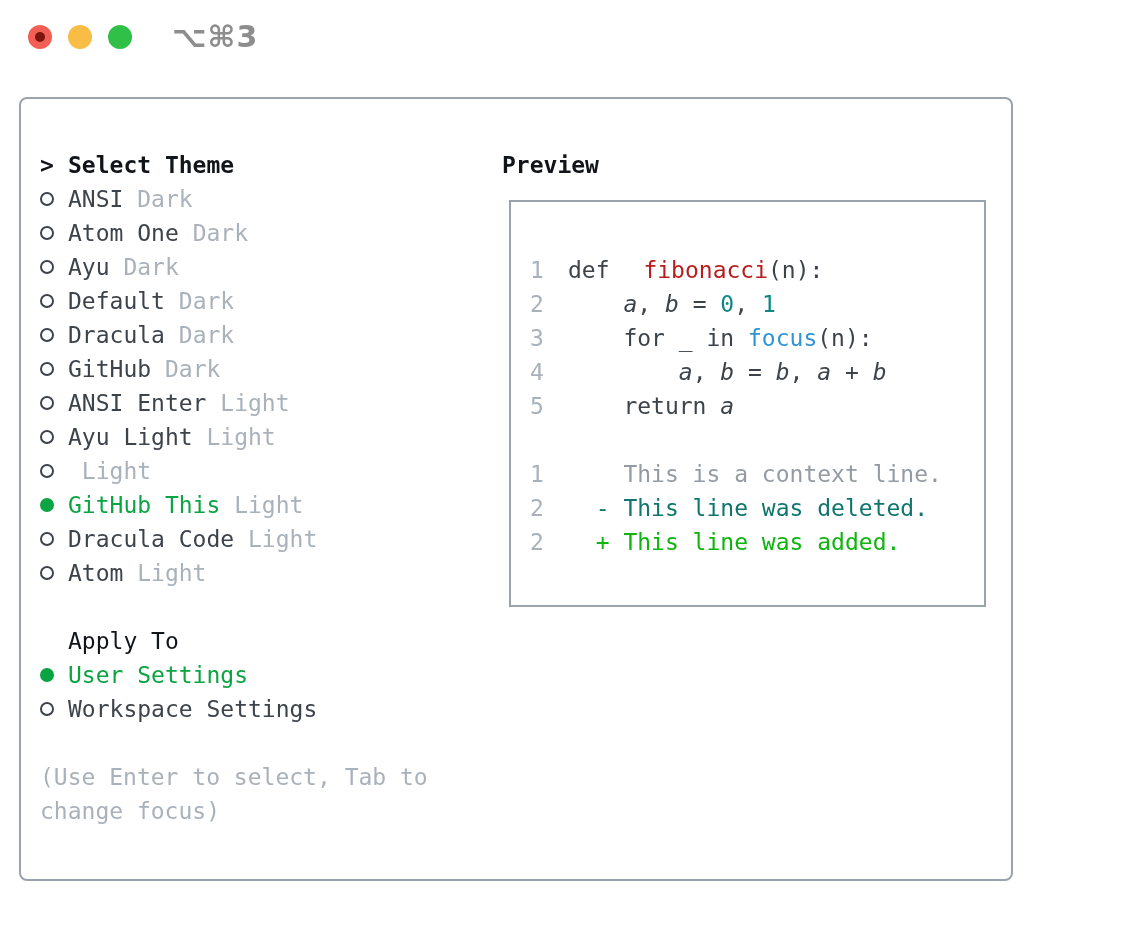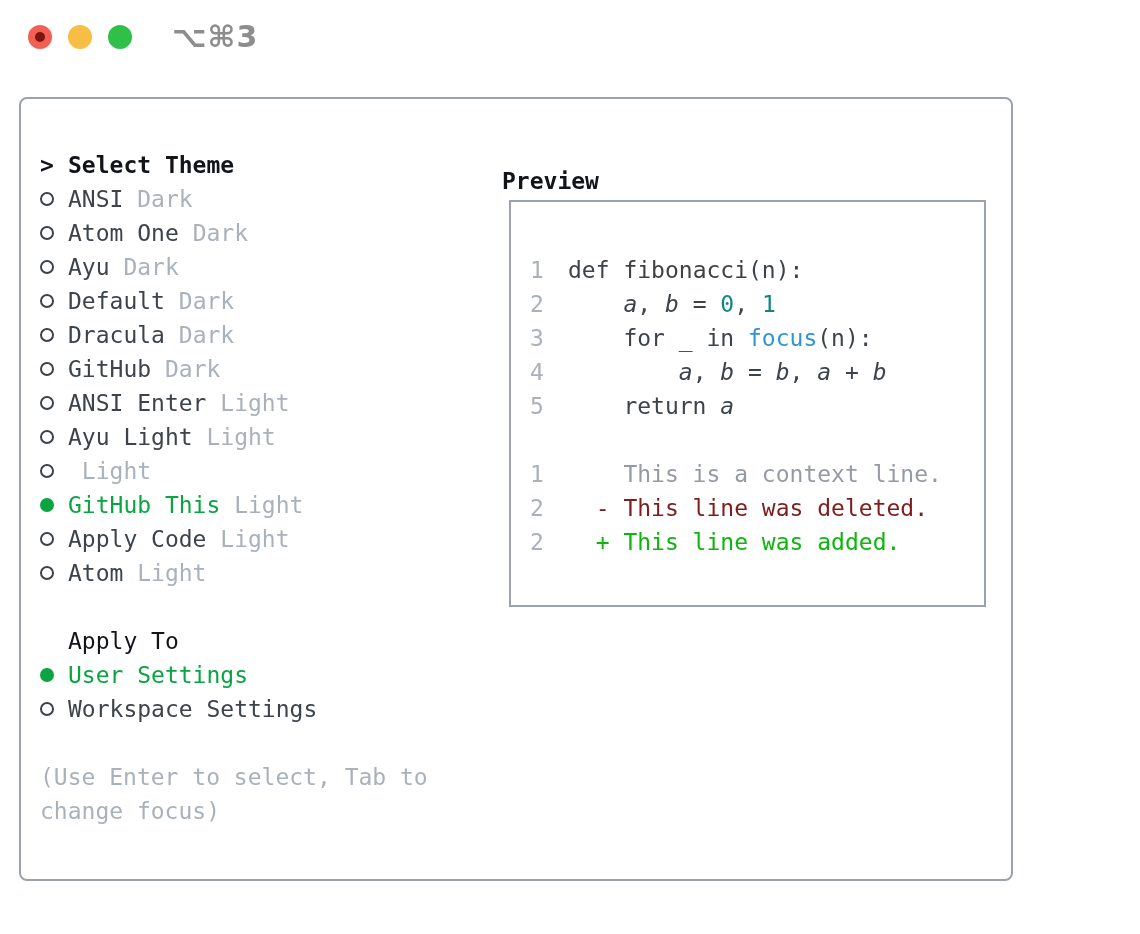--- a/index.html
+++ b/index.html
@@ -32,21 +32,21 @@
   .row.selected .item-name{color:var(--accent-green,#0ba442);}
   .hdr{font-weight:bold;color:var(--text-black,#111418);text-align:right;}
   .item-name{white-space:pre;}
   .variant{color:var(--muted,#a9b1ba);margin-left:1ch;white-space:pre;}
   .left-col{position:absolute;left:19px;top:49px;}
   .spacer{height:34px;}
   .subhdr{color:var(--text-black,#111418);}
   .hint{font-size:23px;color:var(--muted,#a9b1ba);line-height:34px;white-space:pre;}
   
   .right-col{position:absolute;left:481px;top:49px;}
-  .preview-title{height:34px;display:flex;align-items:center;font-size:23px;font-weight:bold;color:var(--text-black,#111418);margin-top:16px;}
+  .preview-title{height:34px;display:flex;align-items:center;font-size:23px;font-weight:bold;color:var(--text-black,#111418);}
   .preview-box{
     position:absolute;left:488px;top:101px;width:477px;height:407px;box-sizing:border-box;
     border:2px solid var(--border,#9aa3ad);background:#fff;
     padding:51px 0 0 19px;overflow:hidden;
   }
   .code-row{display:flex;align-items:center;height:34px;font-size:23px;color:var(--code-default,#3d434b);}
   .ln{width:38px;flex:0 0 38px;color:var(--line-number,#a9b1ba);white-space:pre;}
   .code{white-space:pre;}
 </style>
 </head>
@@ -135,21 +135,21 @@
         <span class="marker">
             <span class="radio"></span>
           </span>
         <span class="item-name">GitHub This</span>
         <span class="variant">Light</span>
       </div>
       <div class="row">
         <span class="marker">
             <span class="radio"></span>
           </span>
-        <span class="item-name">Apply Code</span>
+        <span class="item-name">Dracula Code</span>
         <span class="variant">Light</span>
       </div>
       <div class="row">
         <span class="marker">
             <span class="radio"></span>
           </span>
         <span class="item-name">Atom</span>
         <span class="variant">Light</span>
       </div>
 
@@ -178,21 +178,21 @@
       <div class="hint">change focus)</div>
     </div>
 
     <div class="right-col">
       <div class="preview-title">Preview</div>
     </div>
 
     <div class="preview-box">
       <div class="code-row">
         <span class="ln">1</span>
-        <span class="code"><span>def </span><span style="color: #404040;">fibonacci</span><span>(n):</span></span>
+        <span class="code"><span>def </span><span style="color: #b91c1c; margin-left: 20px;">fibonacci</span><span>(n):</span></span>
       </div>
       <div class="code-row">
         <span class="ln">2</span>
         <span class="code"><span>    </span><span style="font-style: italic;">a</span><span>, </span><span style="font-style: italic;">b</span><span> = </span><span style="color: rgb(14, 135, 132);">0</span><span>, </span><span style="color: rgb(14, 135, 132);">1</span></span>
       </div>
       <div class="code-row">
         <span class="ln">3</span>
         <span class="code"><span>    for _ in </span><span style="color: rgb(46, 149, 211);">focus</span><span>(n):</span></span>
       </div>
       <div class="code-row">
@@ -206,21 +206,21 @@
       <div class="code-row">
         <span class="ln"></span>
         <span class="code"></span>
       </div>
       <div class="code-row">
         <span class="ln">1</span>
         <span class="code"><span style="color: rgb(149, 155, 164);">    This is a context line.</span></span>
       </div>
       <div class="code-row">
         <span class="ln">2</span>
-        <span class="code"><span style="color: #7f1d1d; margin-top: 40px;">  - This line was deleted.</span></span>
+        <span class="code"><span style="color: #0f766e; margin-top: 40px;">  - This line was deleted.</span></span>
       </div>
       <div class="code-row">
         <span class="ln">2</span>
         <span class="code"><span style="color: rgb(14, 181, 14);">  + This line was added.</span></span>
       </div>
     </div>
 
   </div>
 </div>
 

